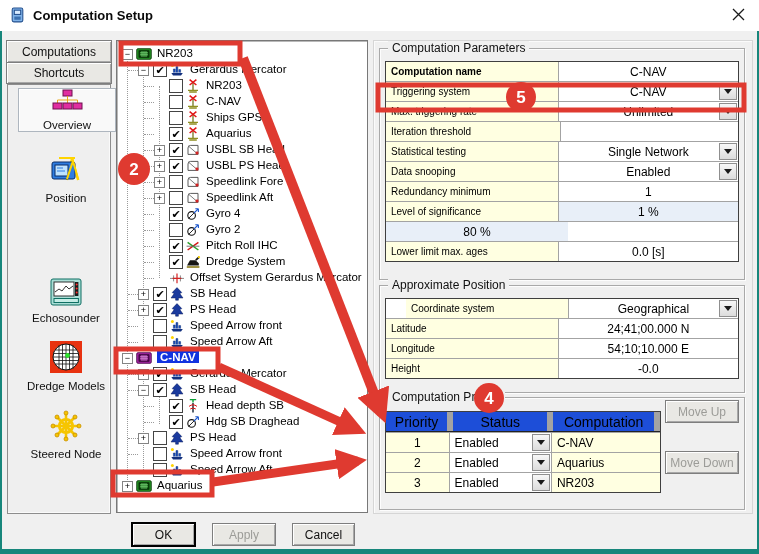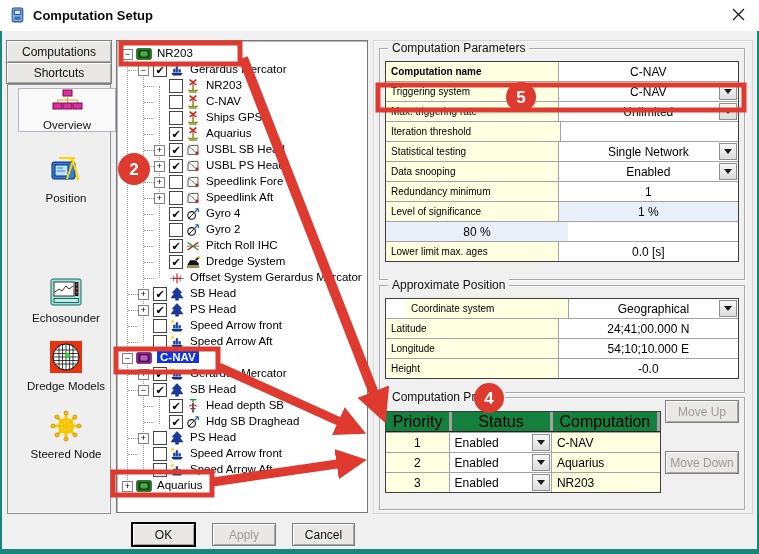--- a/index.html
+++ b/index.html
@@ -56,22 +56,22 @@
   .plabel{background:#ffffe1;border-right:1px solid #a3a3a3;font-size:10px;color:#000;
           padding-left:5px;display:flex;align-items:center;white-space:nowrap;overflow:hidden;}
   .pval{position:relative;font-size:12px;color:#000;display:flex;align-items:center;justify-content:center;background:#fff;}
   .pval.blue{background:#e8eff8;}
   .prow.hdr{box-shadow:inset 0 0 0 1.5px #0a0a0a;}
   .prow.hdr .plabel{font-weight:bold;}
   .ddbtn{position:absolute;right:1px;top:1px;bottom:1px;width:16px;background:linear-gradient(#f7f7f7,#dcdcdc);
          border:1px solid #8f8f8f;display:flex;align-items:center;justify-content:center;cursor:pointer;}
   .ddbtn svg{width:8px;height:5px;display:block;}
 
-  .phead-cell{background:#15803d;font-size:16px;display:flex;align-items:center;justify-content:center;
-              border-right:3px solid #a3a3a3;color:#000;}
+  .phead-cell{background:#1d4ed8;font-size:14px;display:flex;align-items:center;justify-content:center;
+              border-right:6px solid #a3a3a3;color:#000;}
   .pr-cell{font-size:12px;display:flex;align-items:center;border-right:1px solid #a3a3a3;color:#000;}
 
   
   #overlay{position:absolute;left:0;top:0;width:759px;height:554px;pointer-events:none;z-index:60;}
   .badge-num{font:bold 17px "Liberation Sans",sans-serif;fill:#fff;}
 </style>
 </head>
 <body>
 
 <div class="window"></div>

